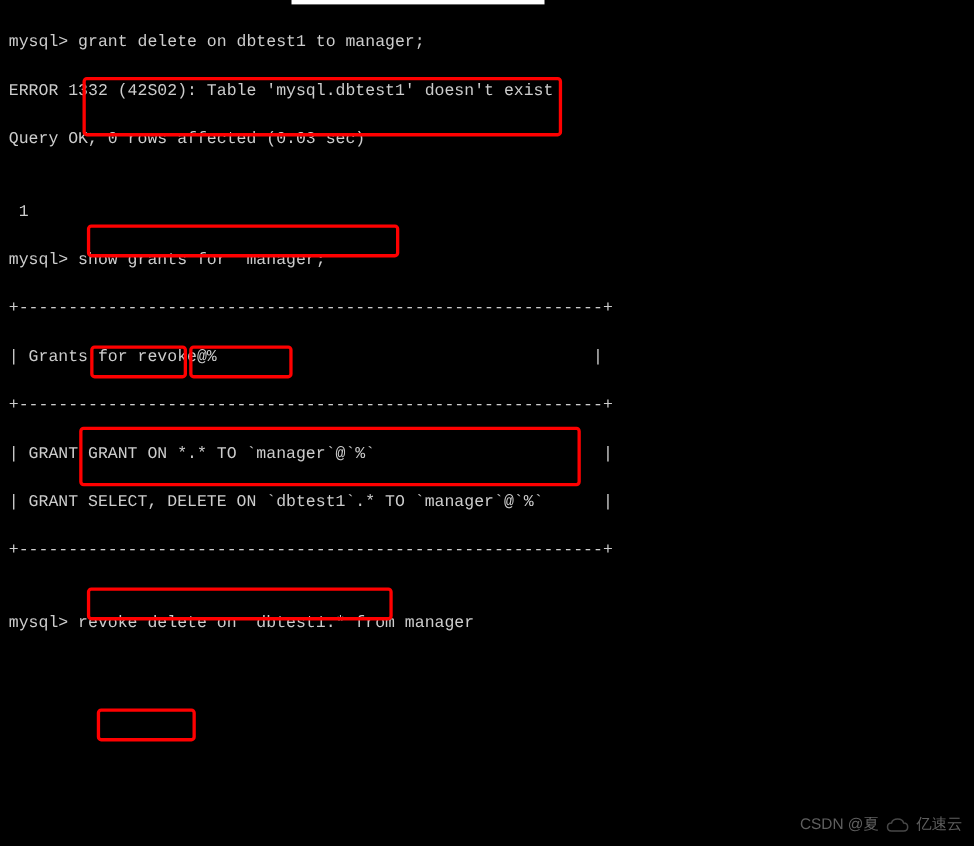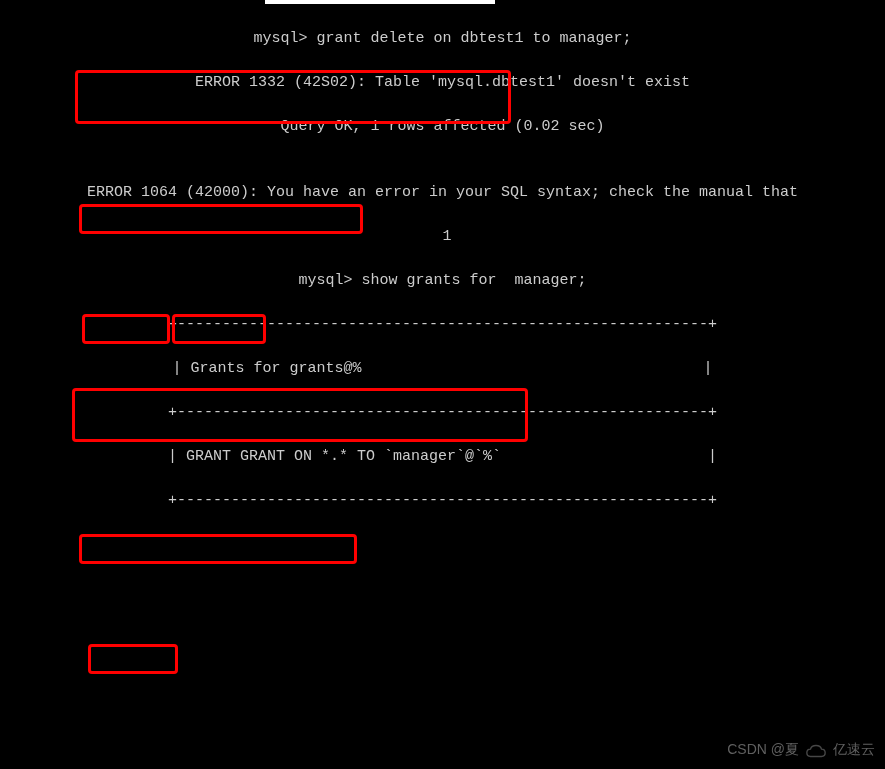--- a/index.html
+++ b/index.html
@@ -16,39 +16,38 @@
     }
     .terminal {
       padding: 6px 8px;
       line-height: 22px;
       white-space: pre;
     }
     .line {
       display: block;
       white-space: pre;
       position: relative;
-      text-align: center;
     }
     .box {
       position: absolute;
       border: 3px solid #ff0000;
       border-radius: 4px;
       pointer-events: none;
       z-index: 10;
     }
     .watermark {
       position: absolute;
       bottom: 10px;
       right: 10px;
       color: #888;
       font-family: sans-serif;
       font-size: 14px;
       opacity: 0.7;
       display: flex;
-      align-items: flex-end;
+      align-items: center;
       gap: 6px;
     }
     .cloud-icon {
       width: 22px;
       height: 16px;
       opacity: 0.6;
     }
     .topbar {
       position: absolute;
       top: 0;
@@ -59,31 +58,32 @@
     }
   </style>
 </head>
 <body>
 
 <div class="topbar"></div>
 
 <div class="terminal">
 <span class="line">mysql&gt; grant delete on dbtest1 to manager;</span>
 <span class="line">ERROR 1332 (42S02): Table 'mysql.dbtest1' doesn't exist</span>
-<span class="line">Query OK, 1 rows affected (0.02 sec)</span>
+<span class="line">Query OK, 0 rows affected (0.03 sec)</span>
 <span class="line"></span>
-<span class="line">ERROR 1064 (42000): You have an error in your SQL syntax; check the manual that</span>
 <span class="line"> 1</span>
 <span class="line">mysql&gt; show grants for  manager;</span>
 <span class="line">+-----------------------------------------------------------+</span>
-<span class="line">| Grants for grants@%                                      |</span>
+<span class="line">| Grants for revoke@%                                      |</span>
 <span class="line">+-----------------------------------------------------------+</span>
 <span class="line">| GRANT GRANT ON *.* TO `manager`@`%`                       |</span>
+<span class="line">| GRANT SELECT, DELETE ON `dbtest1`.* TO `manager`@`%`      |</span>
 <span class="line">+-----------------------------------------------------------+</span>
 <span class="line"></span>
+<span class="line">mysql&gt; revoke delete on  dbtest1.* from manager</span>
 
 
 <span class="line"></span>
 
 
 
 
 
 
 

